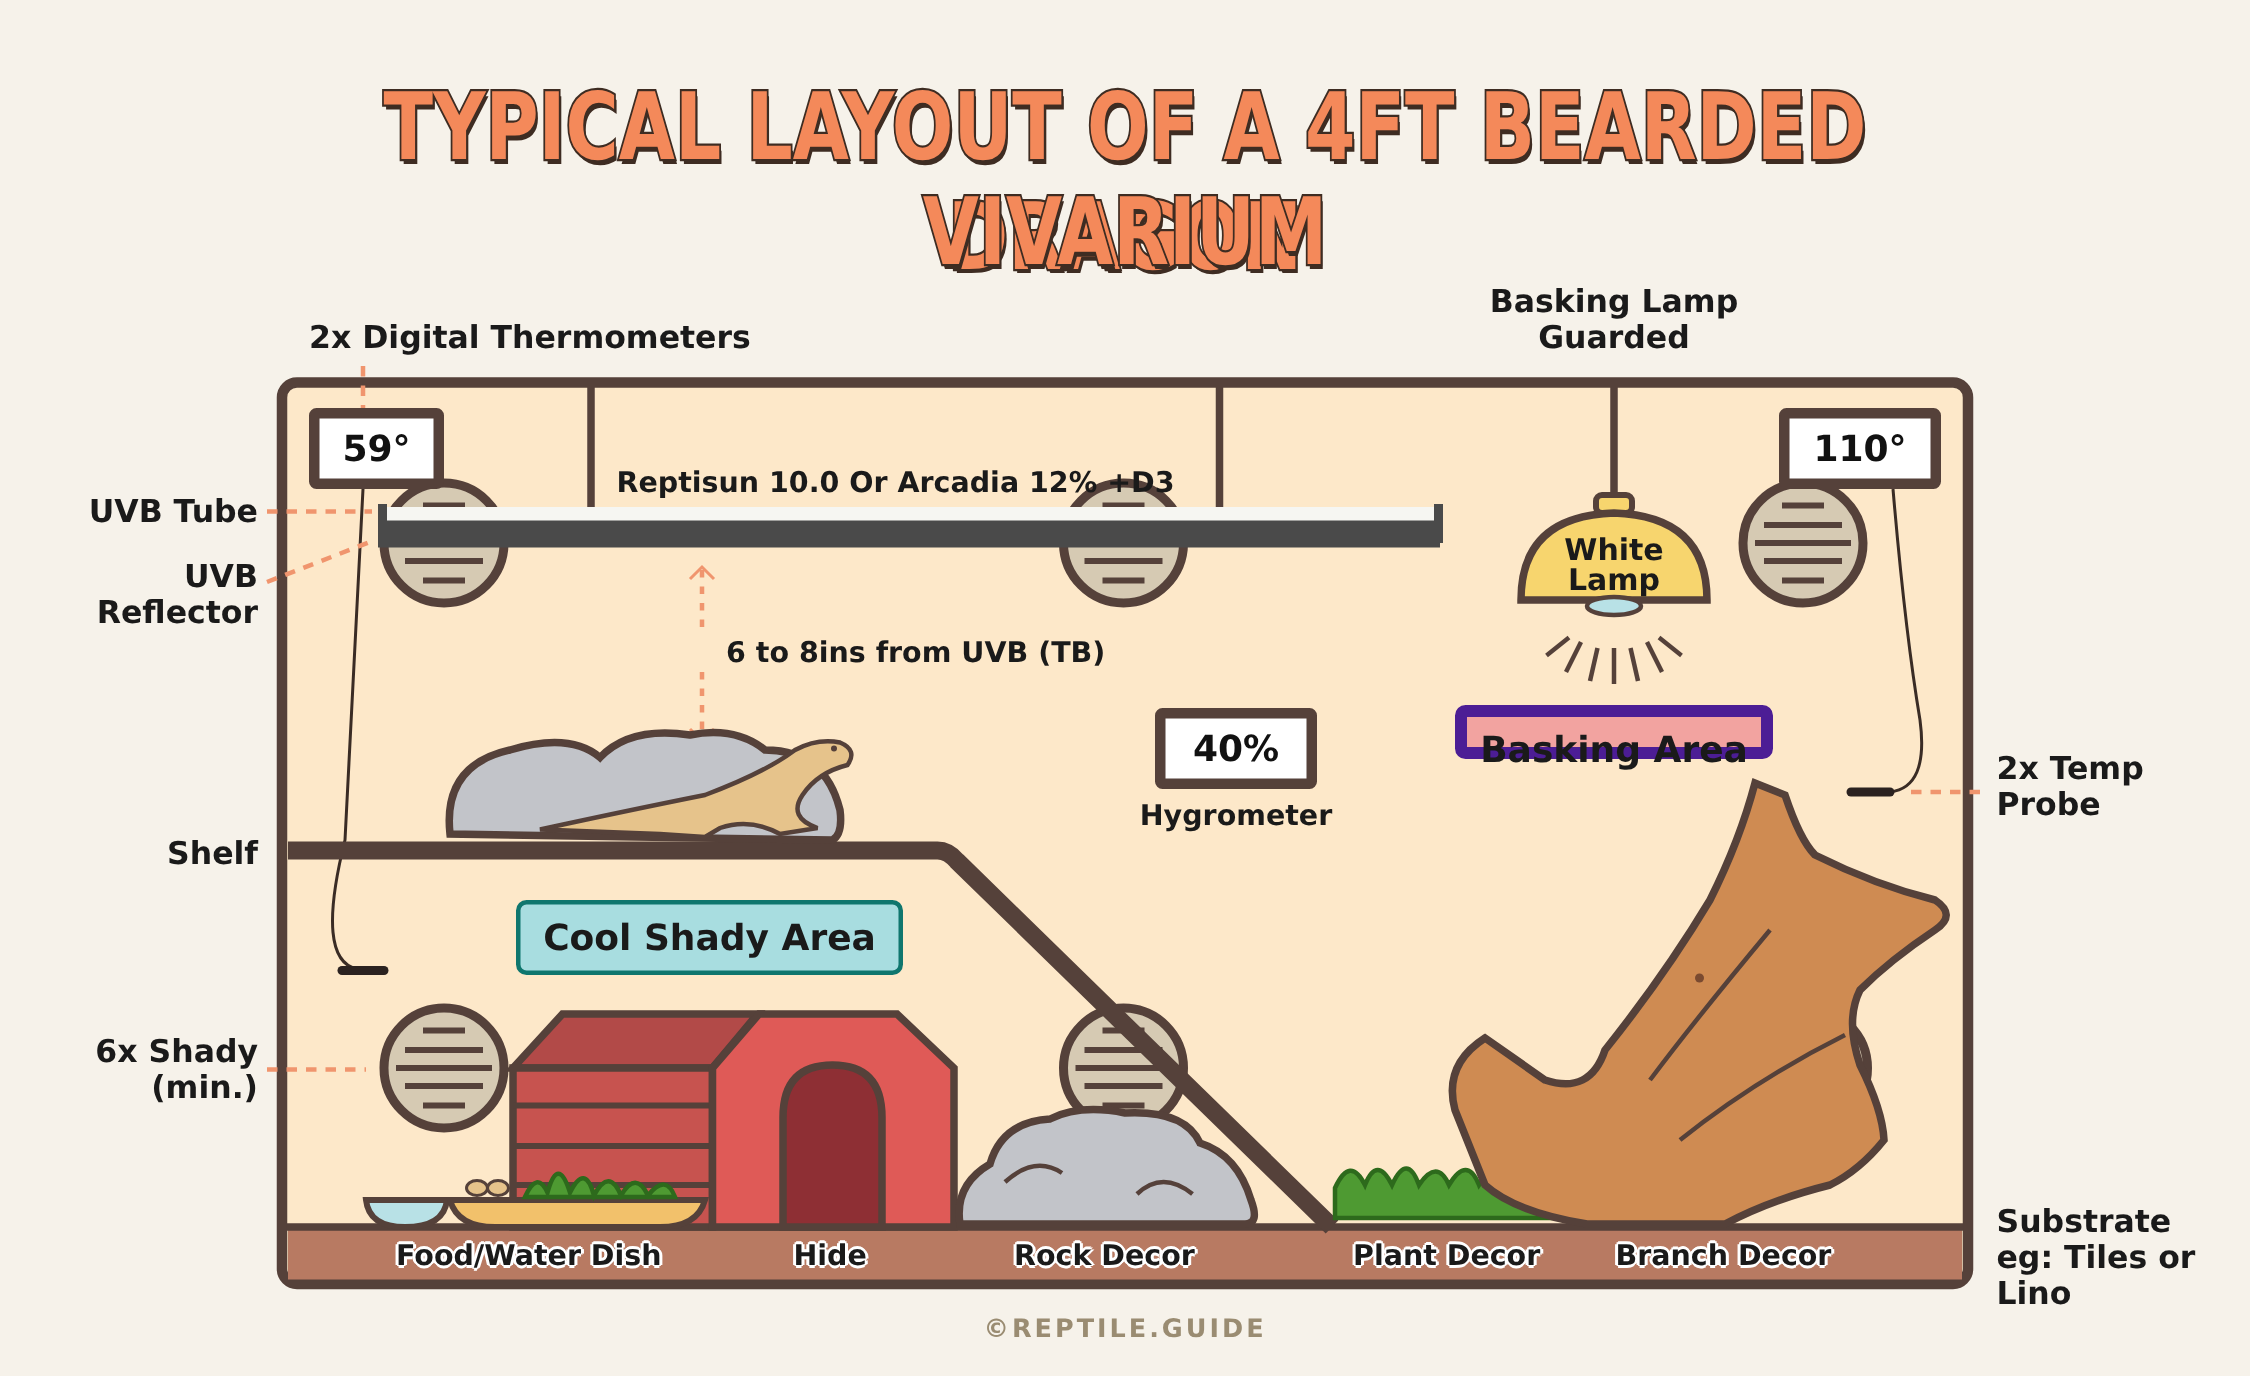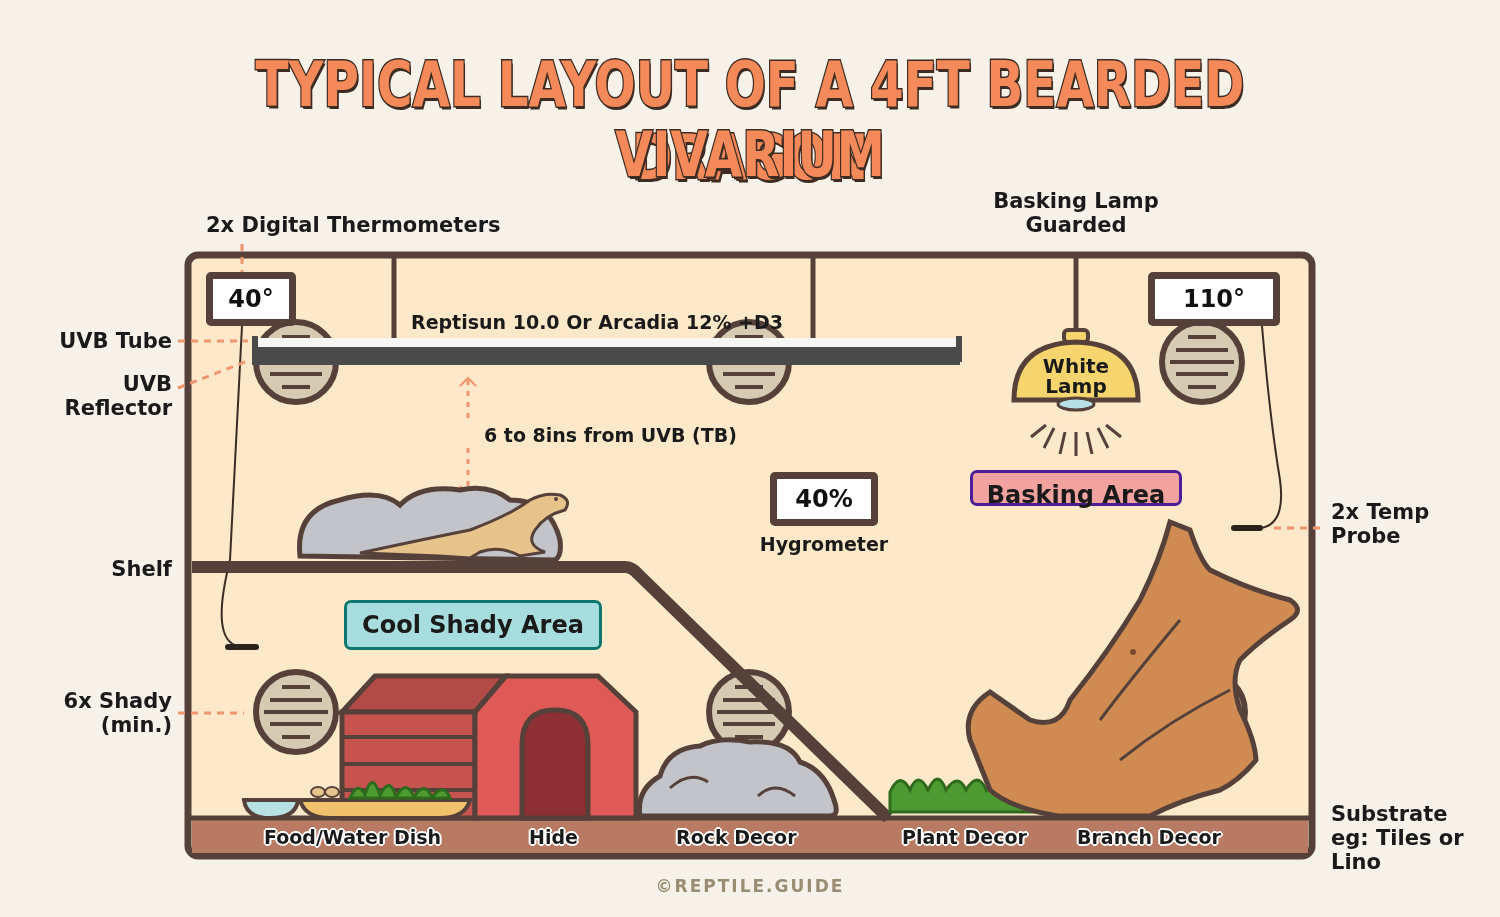--- a/index.html
+++ b/index.html
@@ -149,26 +149,26 @@
 
   <g stroke="#f0956e" stroke-width="3" stroke-dasharray="7,6" fill="none">
     <line x1="242" y1="244" x2="242" y2="272"></line>
     <line x1="178" y1="341" x2="248" y2="341"></line>
     <line x1="178" y1="388" x2="250" y2="360"></line>
     <line x1="178" y1="713" x2="244" y2="713"></line>
     <line x1="1274" y1="528" x2="1326" y2="528"></line>
   </g>
 </svg>
 
-<div class="readout" style="left:206px;top:272px;width:90px;height:54px;line-height:40px;">40°</div>
-<div class="readout" style="left:1148px;top:272px;width:132px;height:54px;line-height:40px;">110°</div>
+<div class="readout" style="left:206px;top:272px;width:90px;height:54px;line-height:40px;">59°</div>
+<div class="readout" style="left:1186px;top:272px;width:108px;height:54px;line-height:40px;">110°</div>
 <div class="readout" style="left:770px;top:472px;width:108px;height:54px;line-height:40px;">40%</div>
 
 <div class="zone" style="left:344px;top:600px;width:258px;height:50px;background:#a8dde0;border:3px solid #0f766e;">Cool Shady Area</div>
-<div class="zone" style="left:970px;top:470px;width:212px;height:36px;background:#f2a3a0;border:3px solid #4c1d95;">Basking Area</div>
+<div class="zone" style="left:970px;top:470px;width:212px;height:36px;background:#f2a3a0;border:8px solid #4c1d95;">Basking Area</div>
 
 <div class="lbl" style="left:206px;top:213px;">2x Digital Thermometers</div>
 <div class="lbl center" style="left:976px;top:189px;width:200px;white-space:pre-line;">Basking Lamp
 Guarded</div>
 <div class="lbl right" style="left:20px;top:329px;width:152px;">UVB Tube</div>
 <div class="lbl right" style="left:20px;top:372px;width:152px;white-space:pre-line;">UVB
 Reflector</div>
 <div class="lbl" style="left:411px;top:310px;font-size:19px;">Reptisun 10.0 Or Arcadia 12% +D3</div>
 <div class="lbl" style="left:462px;top:423px;font-size:19px;margin-left:22px;">6 to 8ins from UVB (TB)</div>
 <div class="lbl center" style="left:1026px;top:356px;width:100px;font-size:20px;line-height:20px;white-space:pre-line;">White

